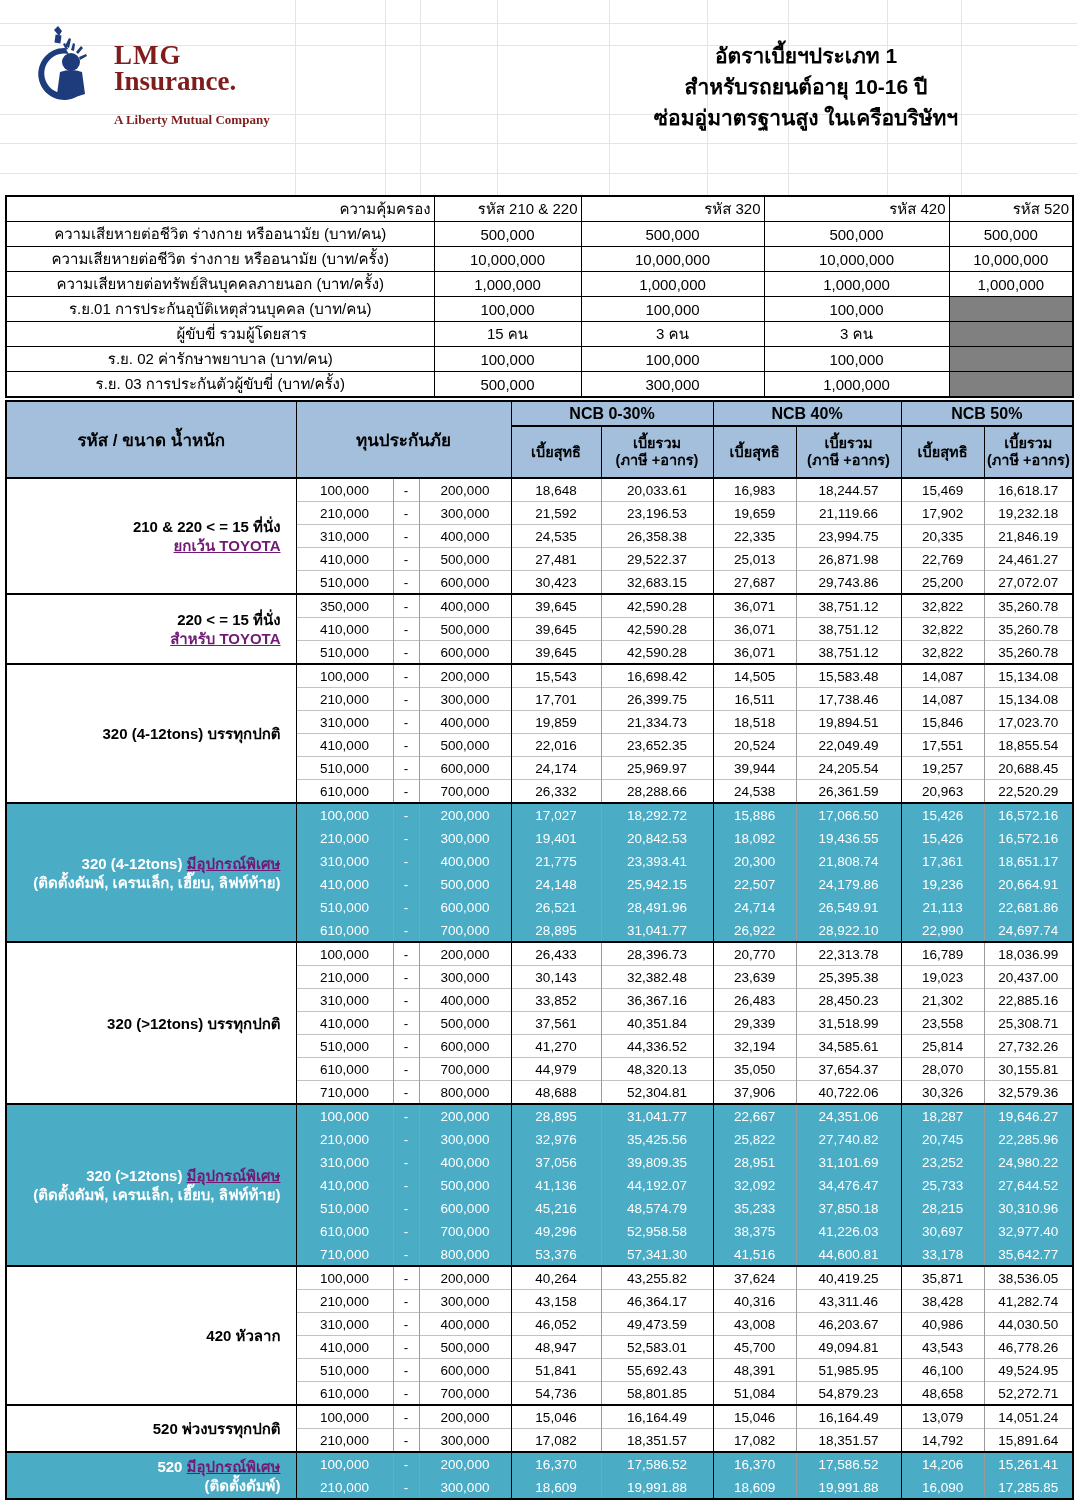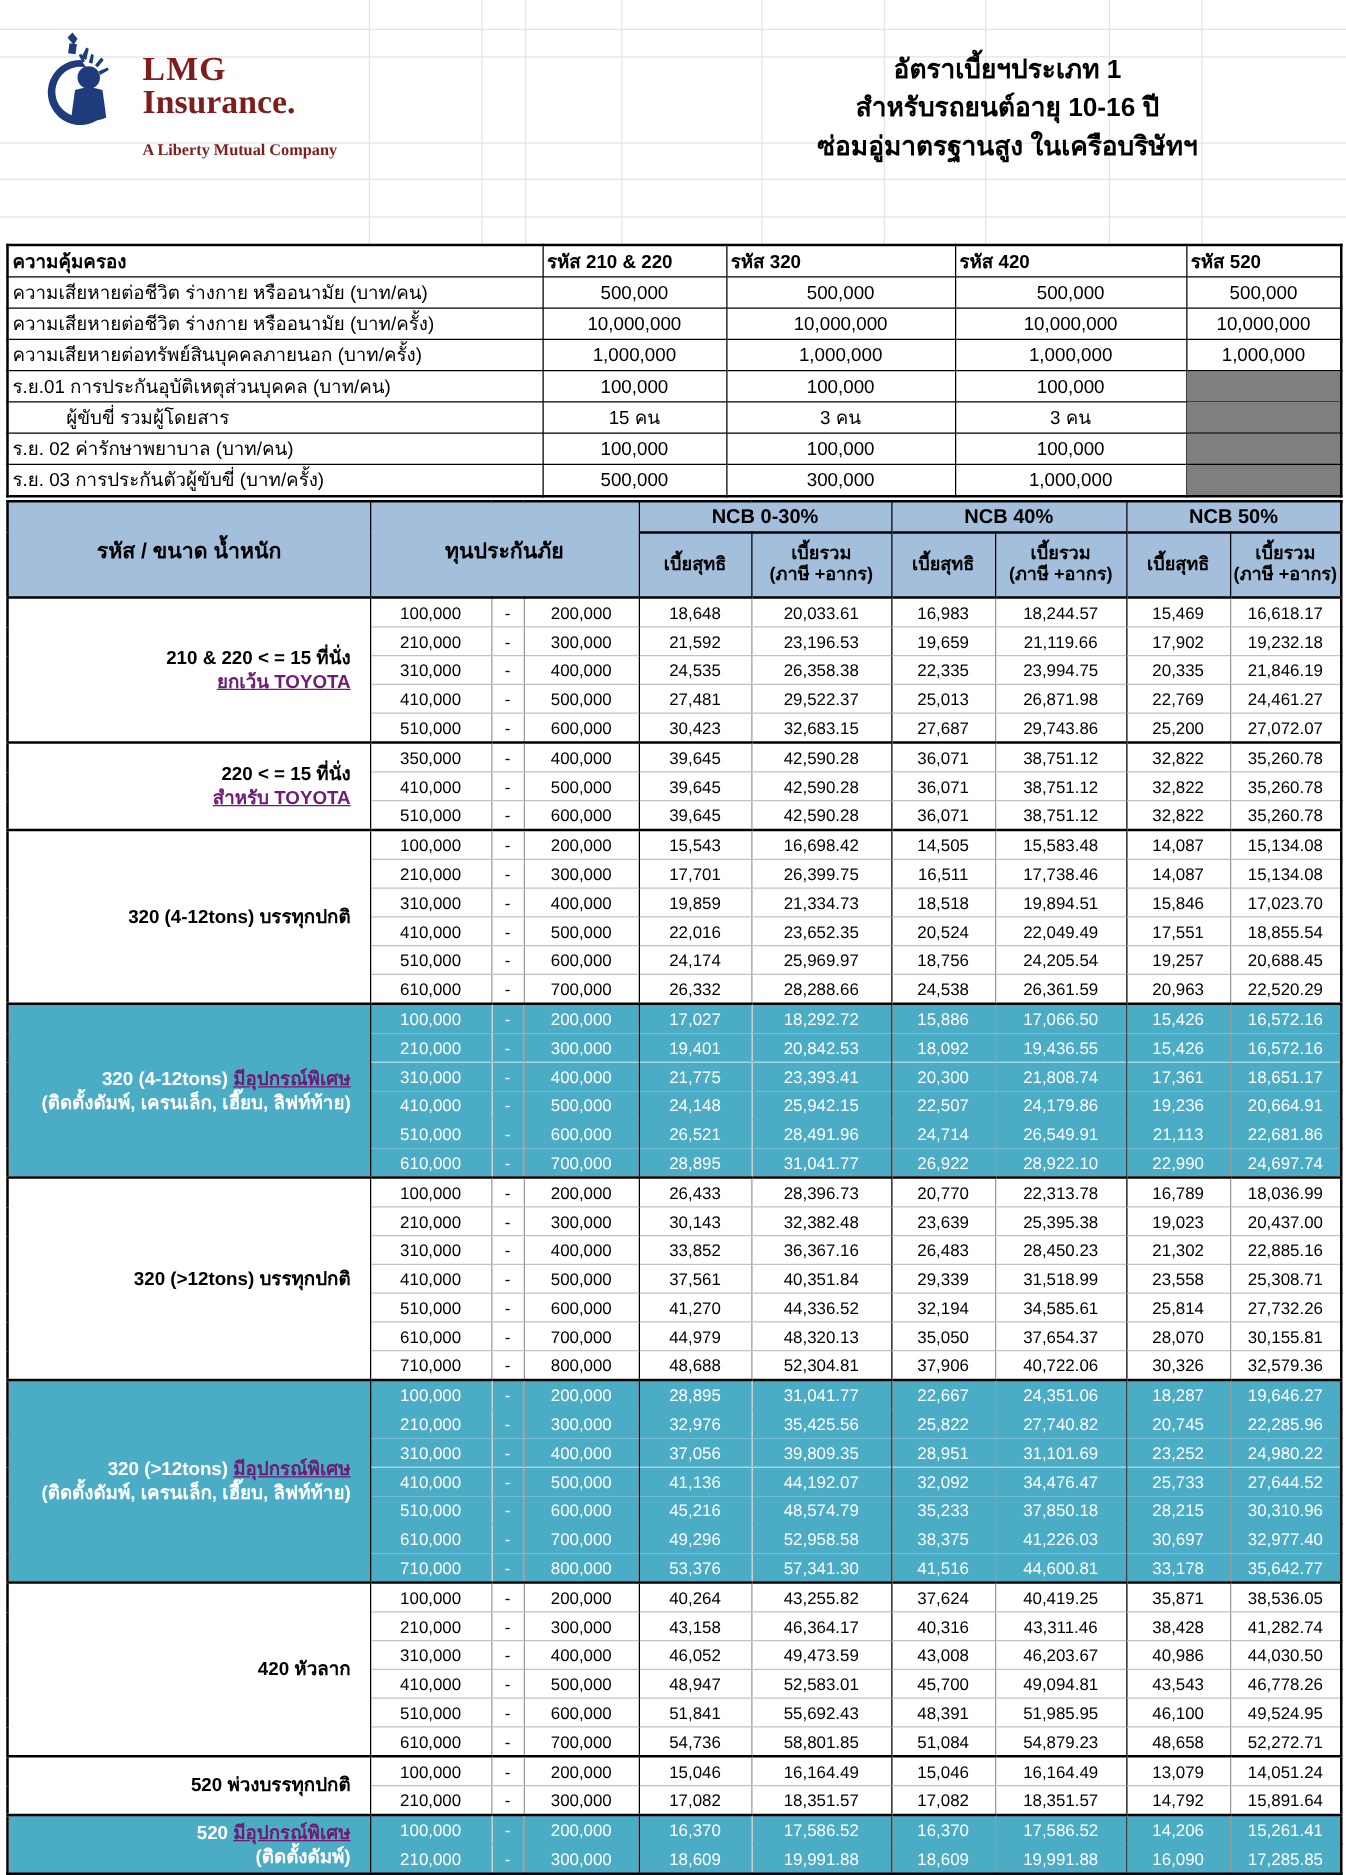--- a/index.html
+++ b/index.html
@@ -28,23 +28,23 @@
   .logo-l2{font-family:"Liberation Serif",serif;font-weight:700;font-size:27px;line-height:27px;}
   .logo-l3{font-family:"Liberation Serif",serif;font-weight:600;font-size:13px;margin-top:17px;}
   
   .title{position:absolute;left:540px;top:40px;width:532px;text-align:center;
          font-weight:700;font-size:21px;line-height:31px;}
   
   table{border-collapse:collapse;table-layout:fixed;}
   .coverage{position:absolute;left:5px;top:195px;width:1067px;font-size:15px;}
   .coverage th,.coverage td{border:1px solid #000;height:22px;padding:0 3px;overflow:hidden;white-space:nowrap;}
   .coverage{border:2px solid #000;}
-  .coverage th{font-weight:700;text-align:left;height:24px;margin-left:48px;}
+  .coverage th{font-weight:400;text-align:right;height:24px;margin-left:48px;}
   .coverage td.c-val{text-align:center;}
-  .coverage td.c-label{text-align:left;margin-left:26px;}
+  .coverage td.c-label{text-align:center;margin-left:26px;}
   .coverage td.ind1{}
   .coverage td.ind2{padding-left:46px;}
   .coverage td.na{background:#808080;}
   
   .rates{position:absolute;left:5px;top:400px;width:1067px;font-size:13.5px;border:2px solid #000;}
   .rates th{background:#a3bfdc;font-weight:700;border:1px solid #000;padding:0;}
   .rates .h1 th{height:23px;font-size:16px;}
   .rates .h2 th{height:50px;font-size:14.5px;line-height:17px;}
   .rates th.span2{font-size:17px;}
   .rates thead th{border-bottom:2px solid #000;}
@@ -332,21 +332,21 @@
           <td class="bd">22,049.49</td>
           <td class="bl">17,551</td>
           <td class="bend">18,855.54</td>
         </tr>
         <tr>
           <td class="bl">510,000</td>
           <td class="bl">-</td>
           <td class="bd">600,000</td>
           <td class="bl">24,174</td>
           <td class="bd">25,969.97</td>
-          <td class="bl">18,756</td>
+          <td class="bl">39,944</td>
           <td class="bd">24,205.54</td>
           <td class="bl">19,257</td>
           <td class="bend">20,688.45</td>
         </tr>
         <tr>
           <td class="bl">610,000</td>
           <td class="bl">-</td>
           <td class="bd">700,000</td>
           <td class="bl">26,332</td>
           <td class="bd">28,288.66</td>

